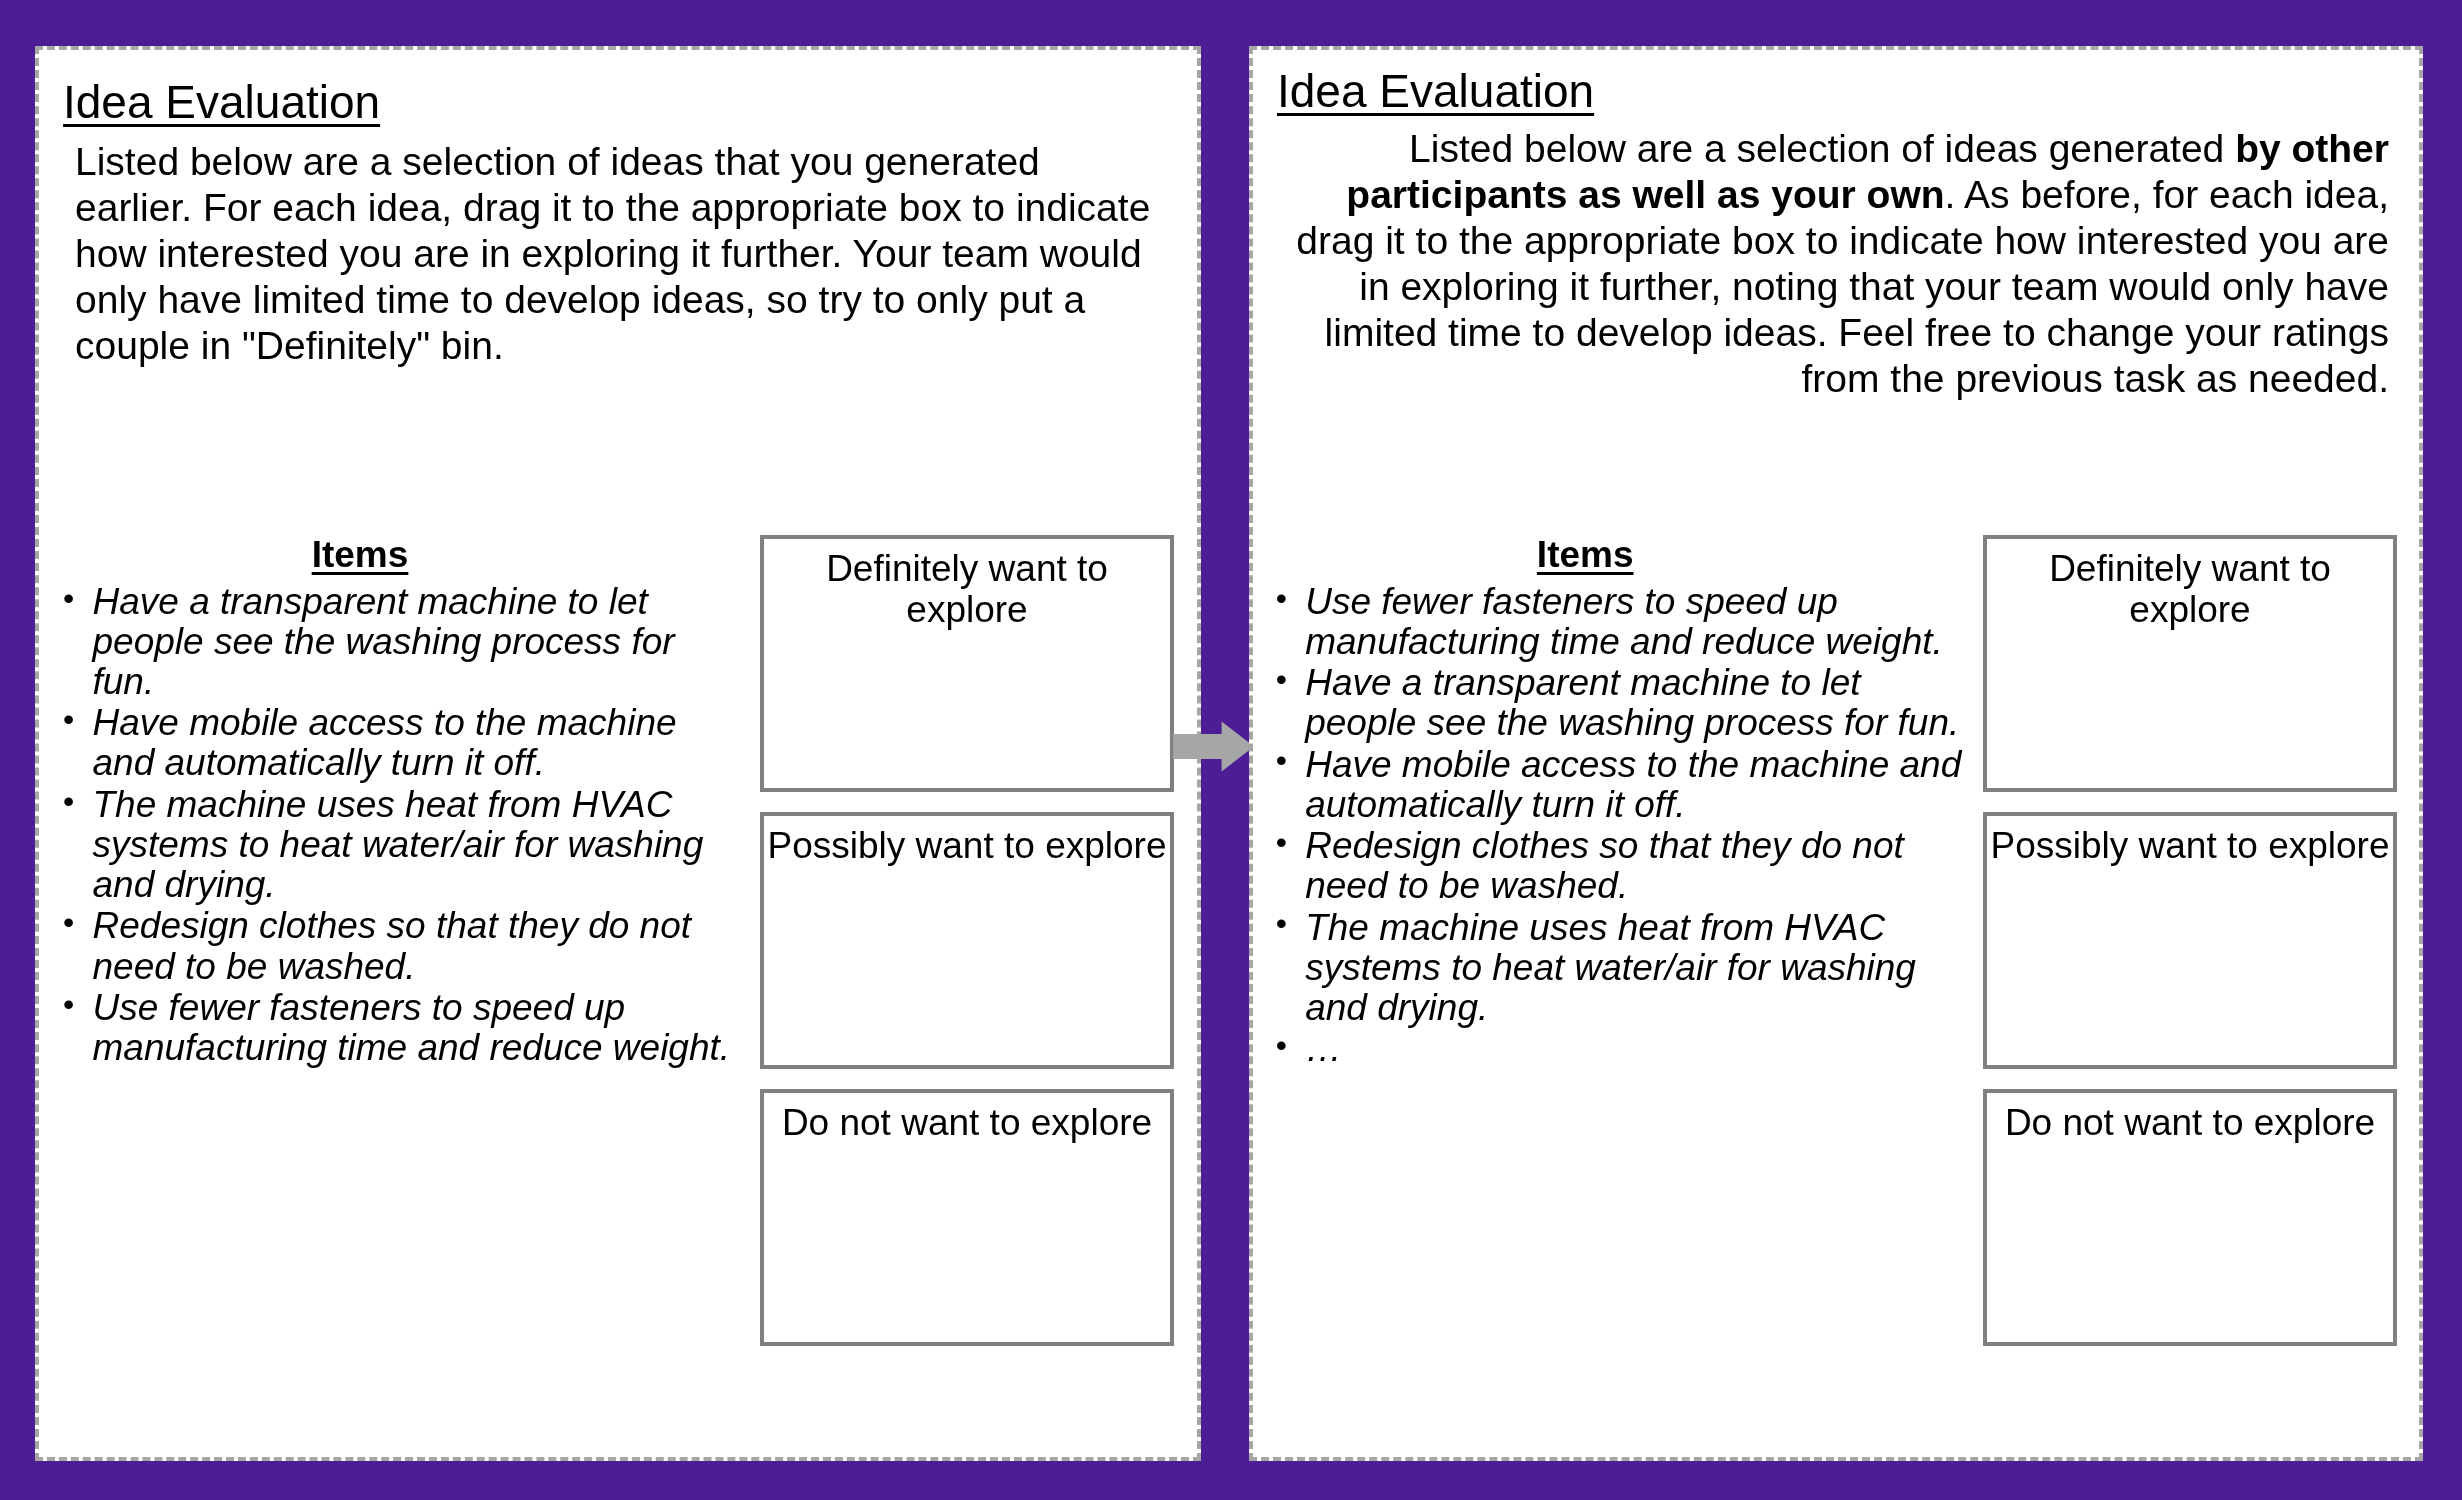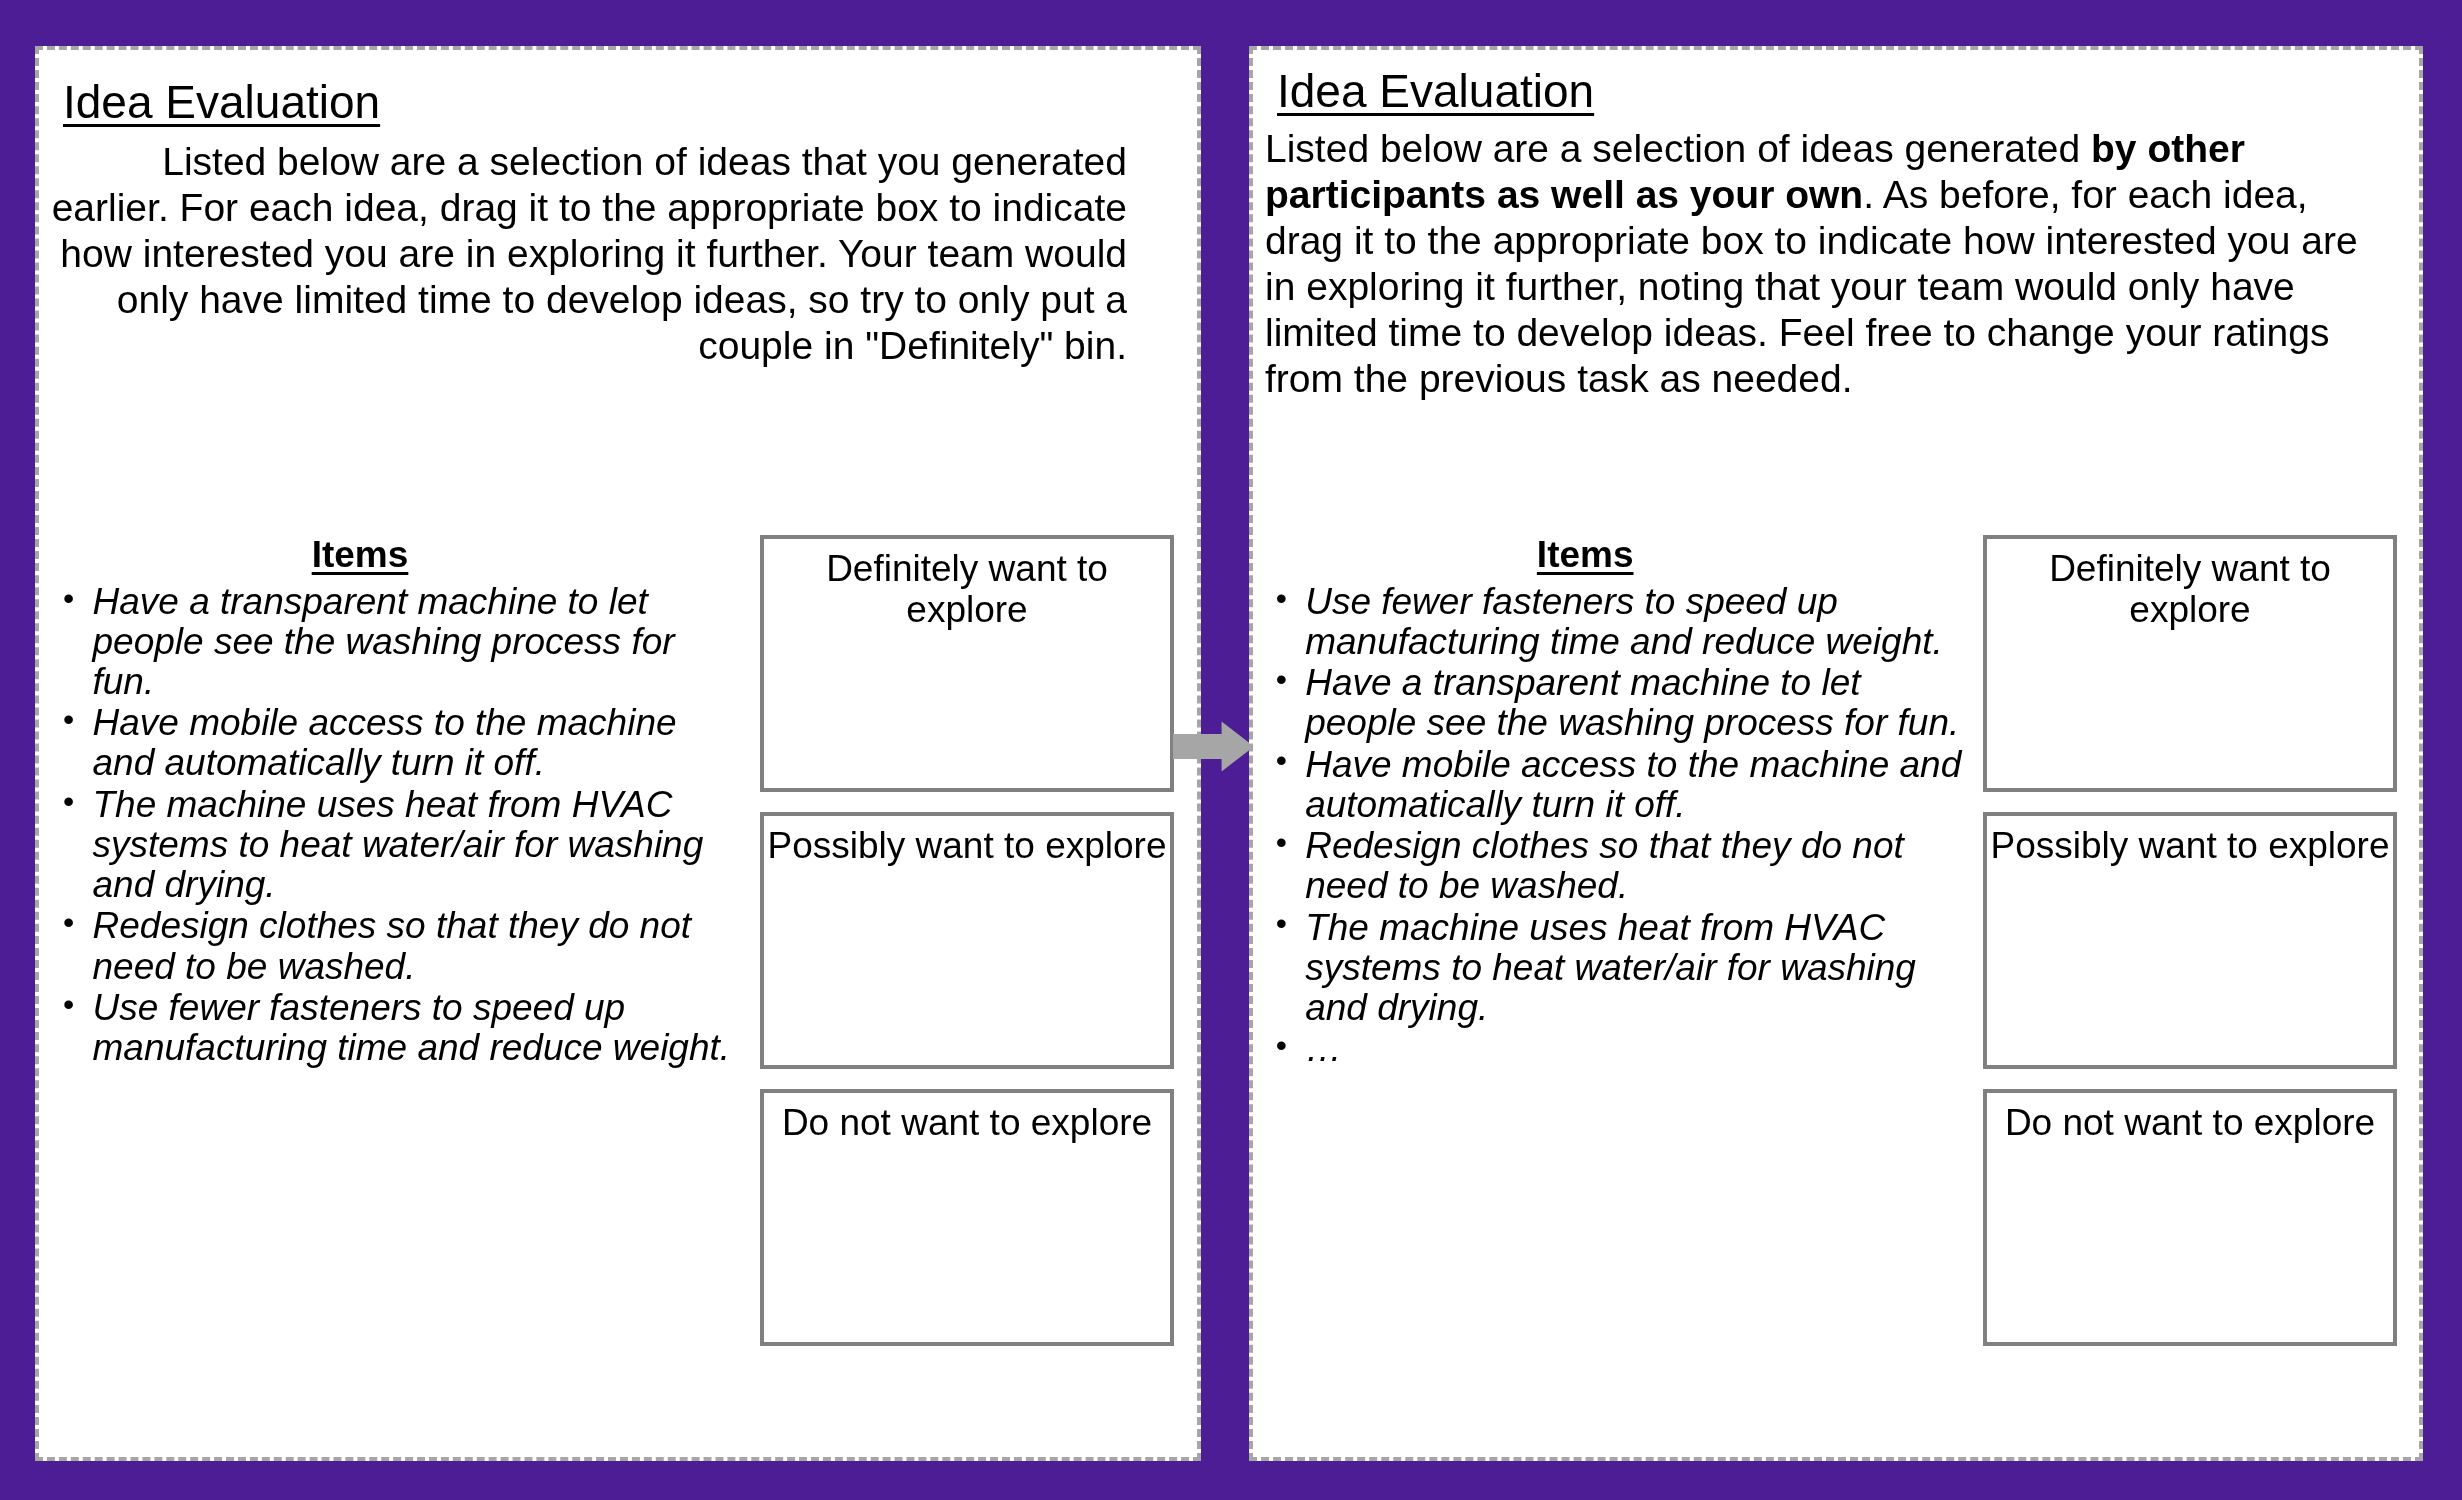--- a/index.html
+++ b/index.html
@@ -51,22 +51,22 @@
   }
   #title-left  { left: 24px; top: 29px; }
   #title-right { left: 24px; top: 17.5px; }
 
   .panel-intro {
     position: absolute;
     font-size: 39px;
     line-height: 1.18;
     font-weight: normal;
   }
-  #intro-left  { left: 12px; top: 89px; width: 1076px; text-align: right; }
-  #intro-right { left: 12px; top: 76px; width: 1110px; }
+  #intro-left  { left: 36px; top: 89px; width: 1076px; }
+  #intro-right { left: 26px; top: 76px; width: 1110px; text-align: right; }
 
   .panel-intro b { font-weight: bold; }
 
   
   .items-col { position: absolute; }
   #items-left  { left: 12.5px;  top: 486px; width: 692px; }
   #items-right { left: 11.2px;  top: 486px; width: 717px; }
 
   .items-heading {
     font-size: 37px;

